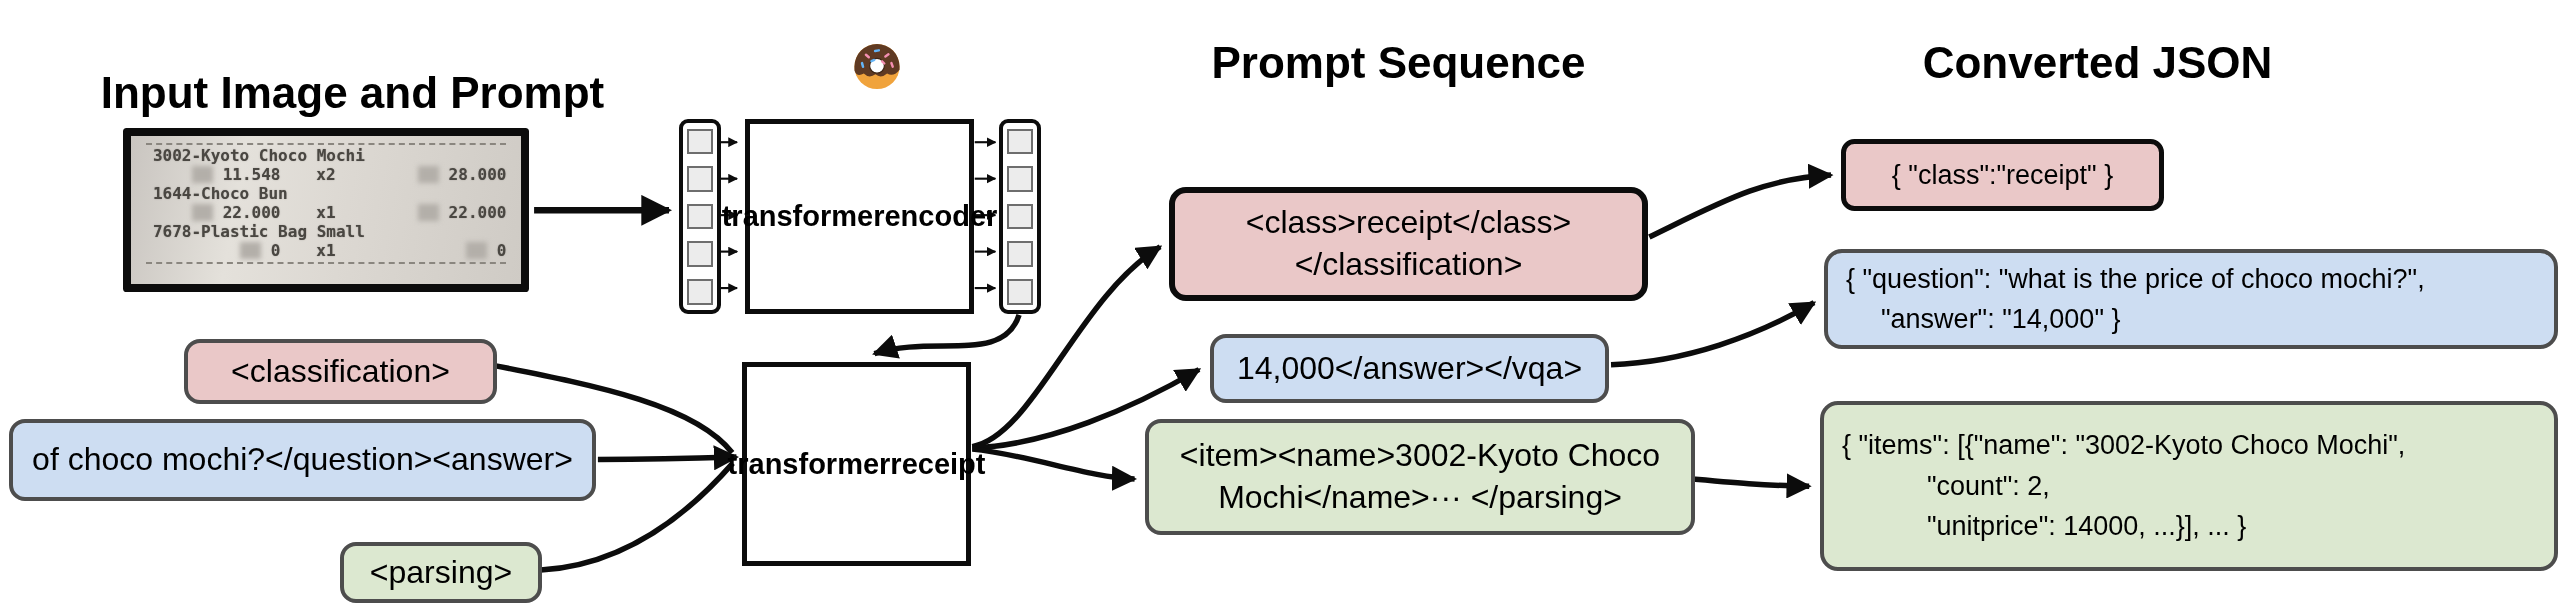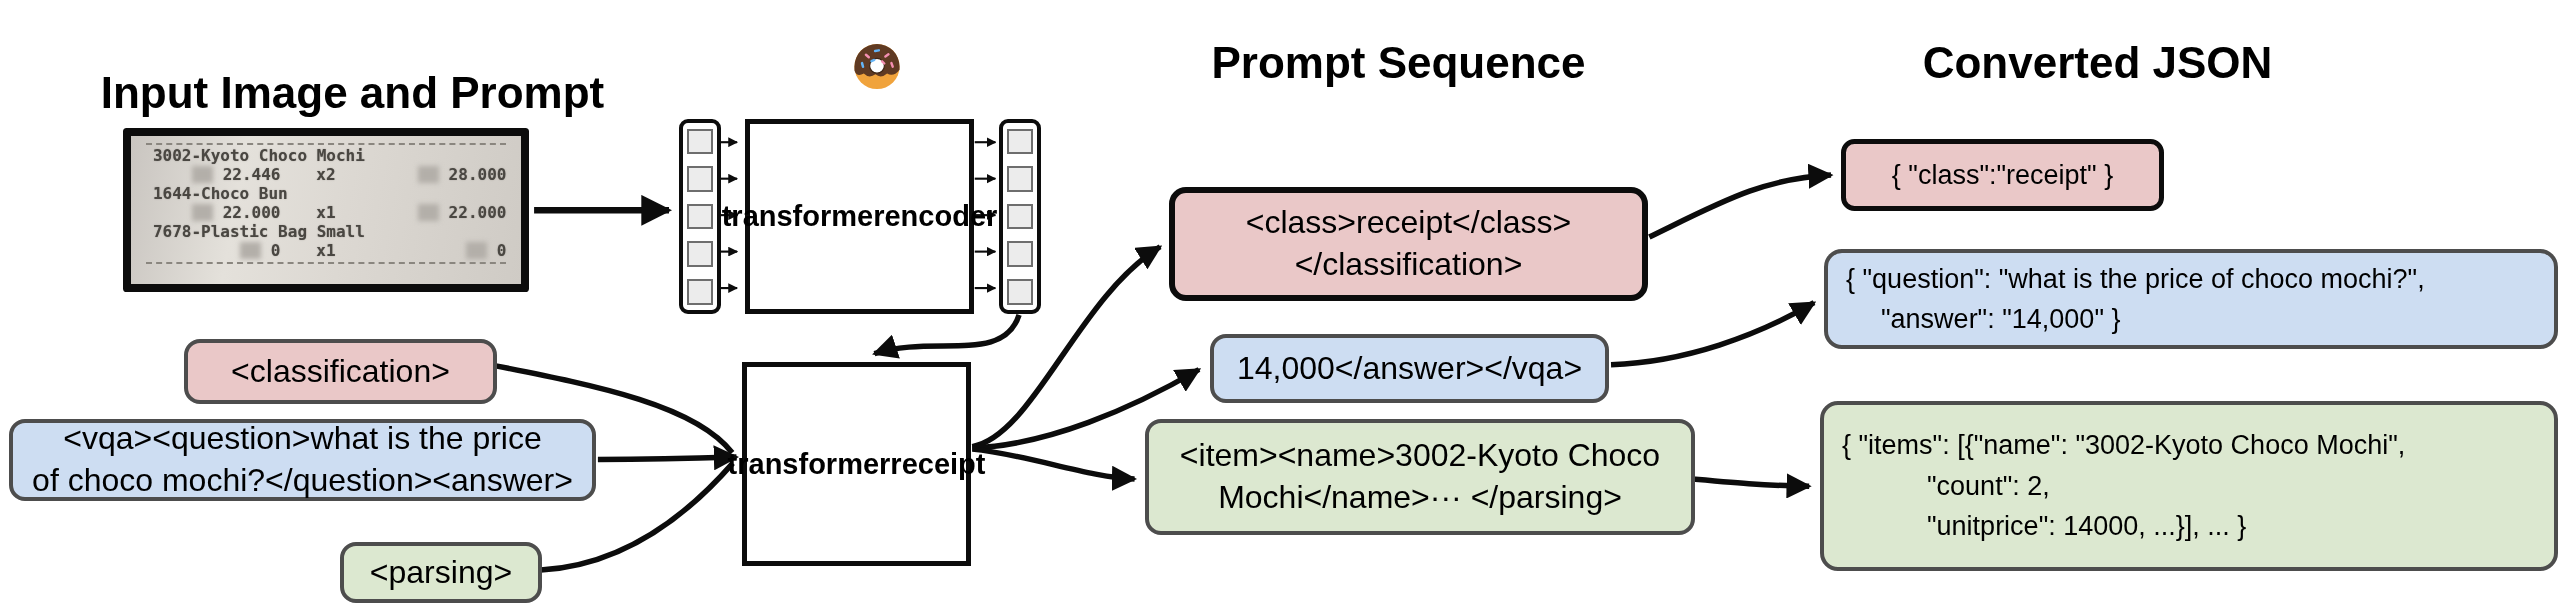--- a/index.html
+++ b/index.html
@@ -123,21 +123,21 @@
   </div>
   <div class="hdr" id="hdr-output">Prompt Sequence</div>
   <div class="hdr" id="hdr-json">Converted JSON</div>
 
   <div id="receipt">
     <div class="rc-dash"></div>
     <div class="rc-name">3002-Kyoto Choco Mochi</div>
     <div class="rc-price">
       <span class="rc-unit">
           <span class="rc-blur"></span>
-          <span>22.446</span>
+          <span>11.548</span>
         </span>
       <span class="rc-qty">x2</span>
       <span class="rc-total">
           <span class="rc-blur"></span>
           <span>28.000</span>
         </span>
     </div>
     <div class="rc-name">1644-Choco Bun</div>
     <div class="rc-price">
       <span class="rc-unit">
@@ -186,21 +186,20 @@
   </div>
   <div class="tbox" id="decoder">
     <span>transformer</span>
     <span>receipt</span>
   </div>
 
   <div class="token b-gray" id="prompt-class" style="background-color: rgb(234, 200, 200);">
     <span>&lt;classification&gt;</span>
   </div>
   <div class="token b-gray" id="prompt-vqa" style="background-color: rgb(205, 221, 242);">
-    <span>&lt;vqa&gt;&lt;question&gt;what is the price</span>
     <span>of choco mochi?&lt;/question&gt;&lt;answer&gt;</span>
   </div>
   <div class="token b-gray" id="prompt-parsing" style="background-color: rgb(220, 232, 208);">
     <span>&lt;parsing&gt;</span>
   </div>
 
   <div class="token b-black" id="out-class" style="background-color: rgb(234, 200, 200);">
     <span>&lt;class&gt;receipt&lt;/class&gt;</span>
     <span>&lt;/classification&gt;</span>
   </div>

